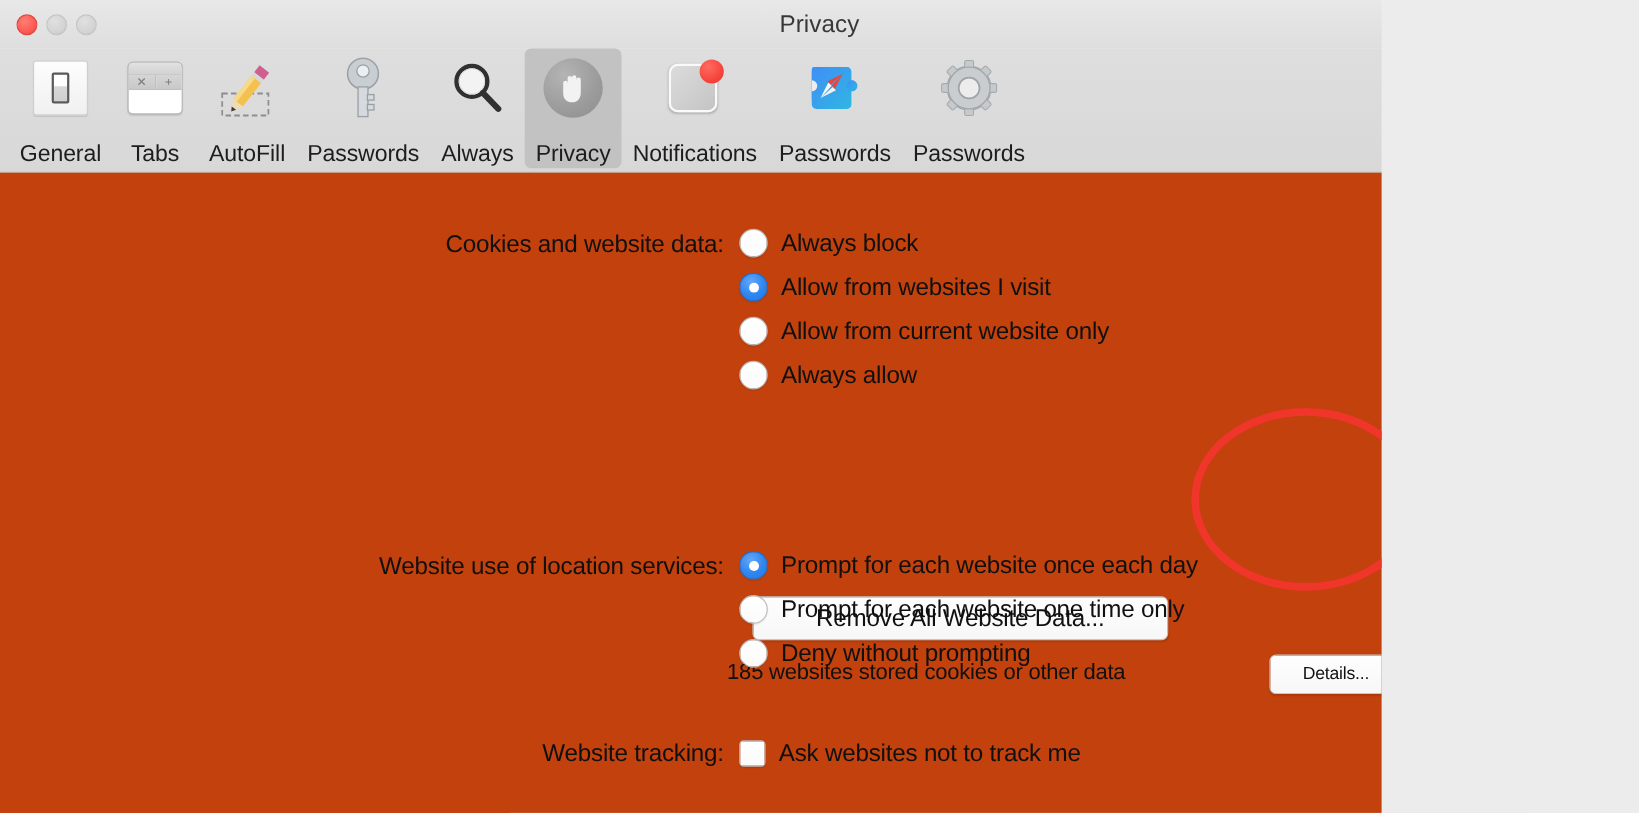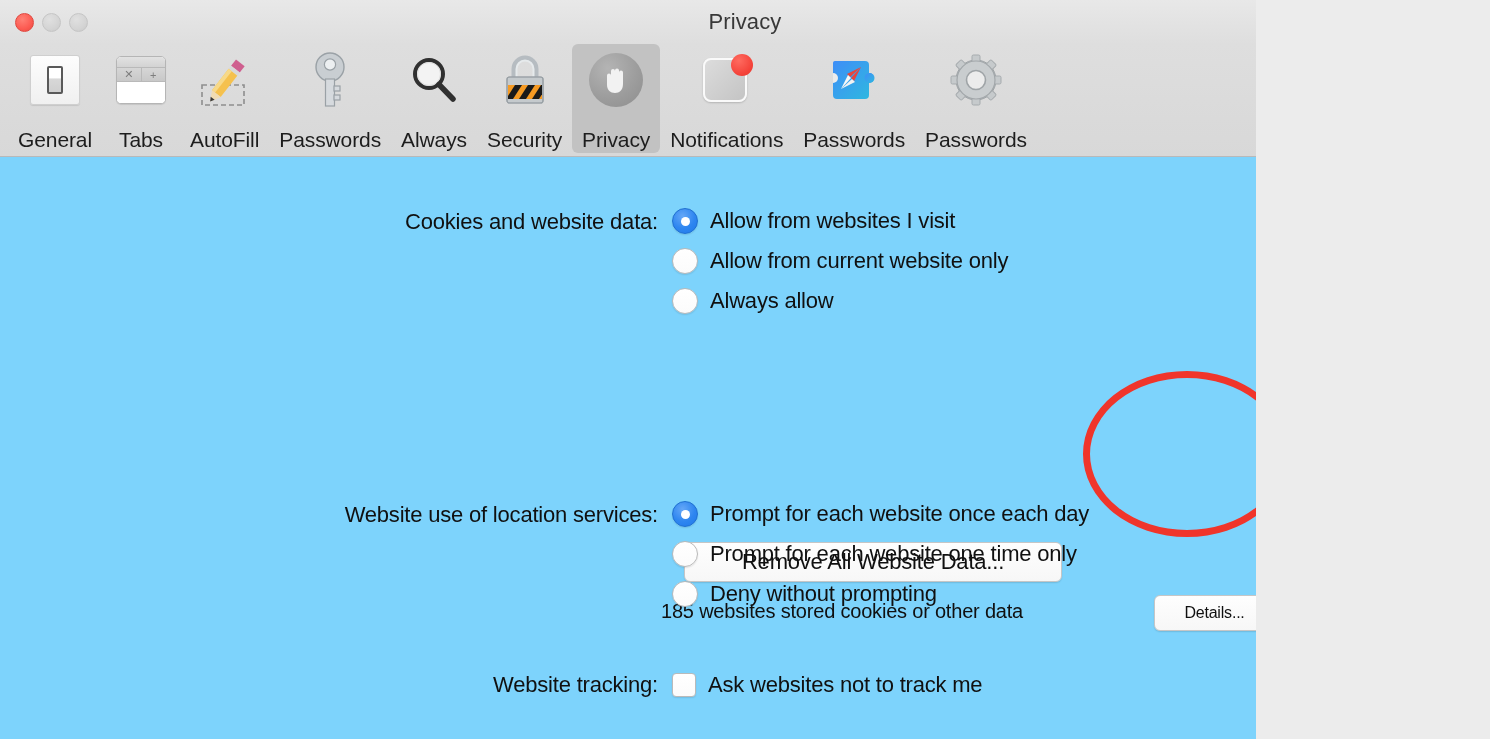--- a/index.html
+++ b/index.html
@@ -135,21 +135,21 @@
   }
   
   .ic-ext { width: 50px; height: 50px; }
   
   .ic-gear { width: 54px; height: 54px; }
 
   
   #content {
     position: absolute; top: 157px; left: 0;
     width: 1490px; height: 582px;
-    background: #7dd3fc;
+    background: #c2410c;
   }
   .field-row { position: absolute; display: flex; align-items: flex-start; }
   .row-label {
     font-size: 22px; color: #101010;
     text-align: right;
     white-space: nowrap;
     letter-spacing: -0.2px;
   }
 
   
@@ -293,42 +293,20 @@
       <span class="tab-icon">
         <svg class="ic-search" viewBox="0 0 50 50">
           <circle cx="20" cy="19" r="14" fill="#f3f3f3" stroke="#303030" stroke-width="4"></circle>
           <circle cx="20" cy="19" r="11.5" fill="none" stroke="#dcdcdc" stroke-width="1"></circle>
           <line x1="30" y1="29.5" x2="44" y2="44" stroke="#303030" stroke-width="5.5" stroke-linecap="round"></line>
         </svg>
       </span>
       <span class="tab-label">Always</span>
     </div>
 
-    <div class="tab">
-      <span class="tab-icon">
-        <svg class="ic-lock" viewBox="0 0 46 52">
-          <path d="M12 24 V15 a11 11 0 0 1 22 0 V24" fill="none" stroke="#b6bcc1" stroke-width="5"></path>
-          <path d="M14.5 24 V15 a8.5 8.5 0 0 1 17 0 V24" fill="none" stroke="#e6eaec" stroke-width="2"></path>
-          <rect x="5" y="23" width="36" height="26" rx="2.5" fill="#c5cacd" stroke="#9ba2a7" stroke-width="1.2"></rect>
-          <clipPath id="lkclip">
-              <rect x="6" y="31" width="34" height="14"></rect>
-            </clipPath>
-          <g clip-path="url(#lkclip)">
-            <rect x="6" y="31" width="34" height="14" fill="#f59a23"></rect>
-            <g fill="#1a1a1a">
-              <polygon points="4,45 13,31 20,31 11,45"></polygon>
-              <polygon points="17,45 26,31 33,31 24,45"></polygon>
-              <polygon points="30,45 39,31 46,31 37,45"></polygon>
-            </g>
-          </g>
-          <rect x="5" y="23" width="36" height="26" rx="2.5" fill="none" stroke="#9ba2a7" stroke-width="1.2"></rect>
-        </svg>
-      </span>
-      <span class="tab-label">Security</span>
-    </div>
 
     <div class="tab selected">
       <span class="tab-icon">
         <span class="ic-privacy">
           <svg width="34" height="34" viewBox="0 0 34 34">
             <path d="M8 20 V12.5 a2 2 0 0 1 4 0 V8 a2 2 0 0 1 4 0 V7.5 a2 2 0 0 1 4 0 V9.5 a2 2 0 0 1 4 0 V21
                      c0 6-3.5 9-8 9 -4.5 0-8-3-8-8 z" fill="#f2f2f2"></path>
           </svg>
         </span>
       </span>
@@ -393,20 +371,24 @@
     </div>
 
   </div>
 
   <div id="content">
 
     <div class="field-row" style="left:322px; top:44px;">
       <div class="row-label" style="width:336px; padding-top:8px;">Cookies and website data:</div>
       <div class="radio-group" style="margin-left:14px;">
 
+        <div class="radio-item">
+          <span class="radio"></span>
+          <span class="radio-label">Always block</span>
+        </div>
 
         <div class="radio-item">
           <span class="radio on"></span>
           <span class="radio-label">Allow from websites I visit</span>
         </div>
 
         <div class="radio-item">
           <span class="radio"></span>
           <span class="radio-label">Allow from current website only</span>
         </div>

